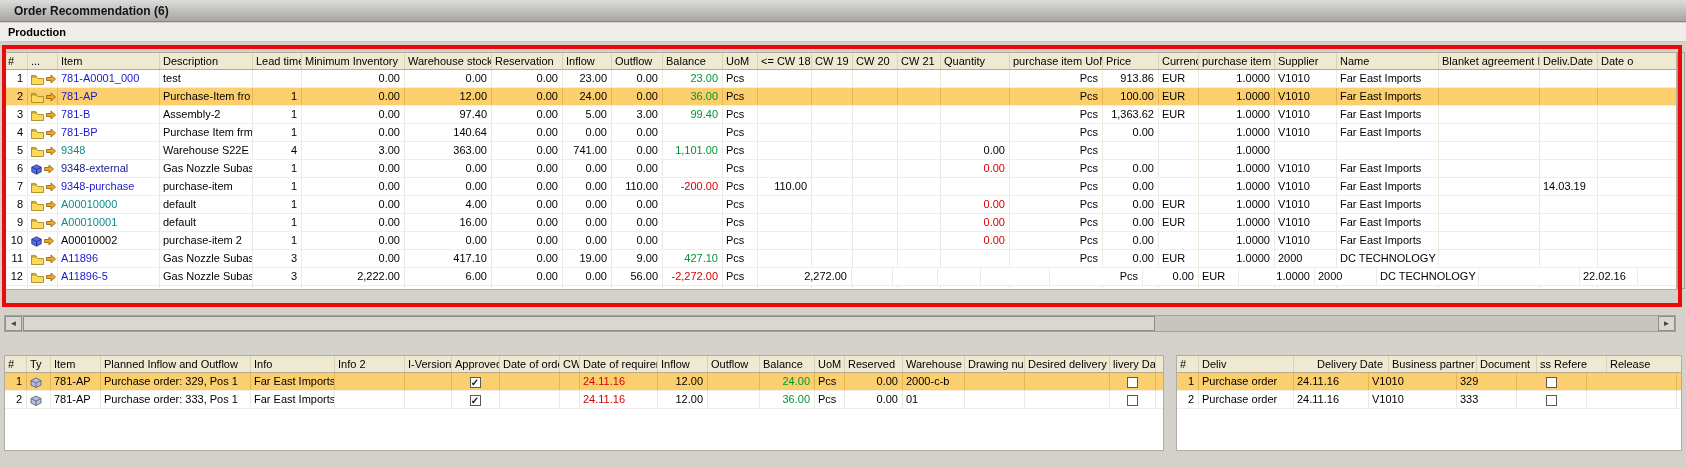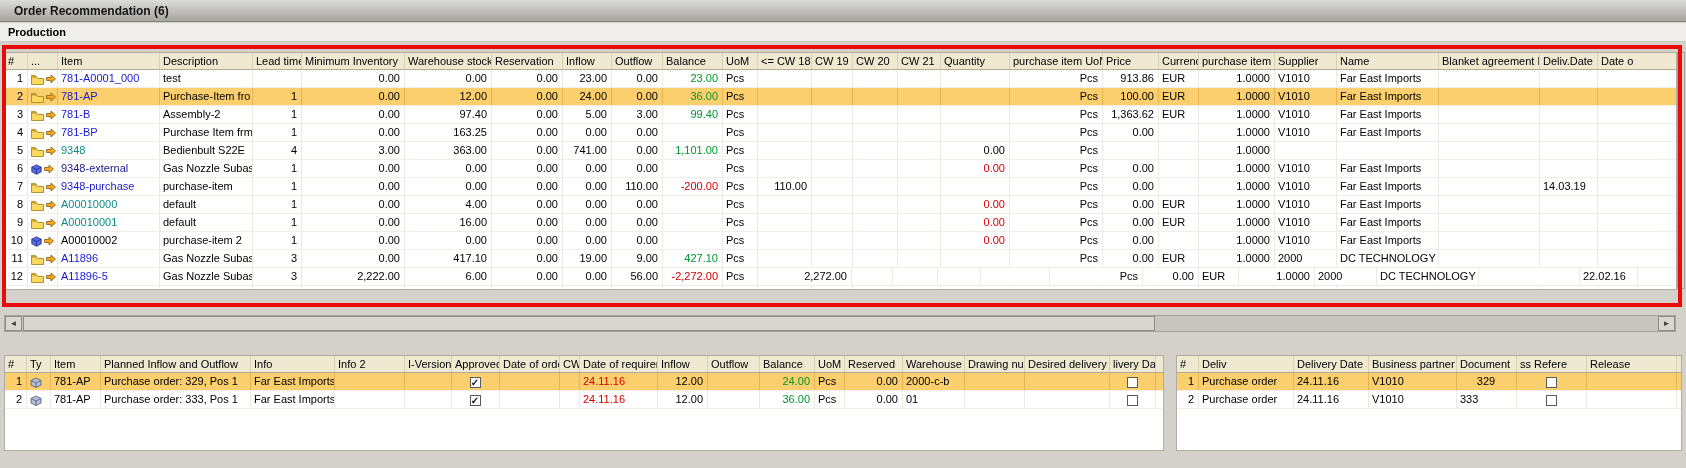--- a/index.html
+++ b/index.html
@@ -240,21 +240,21 @@
         <span class="icon">
           <svg width="10" height="10" viewBox="0 0 10 10">
             <path d="M0.5 3.5 h4.5 v-2.5 l4.5 4 l-4.5 4 v-2.5 h-4.5 z" fill="#f5a623" stroke="#8a5a00" stroke-width="0.8"></path>
           </svg>
         </span>
       </div>
       <div class="cell" style="width: 102px; color: rgb(25, 25, 207);">781-BP</div>
       <div class="cell" style="width: 93px;">Purchase Item frm</div>
       <div class="cell r" style="width: 49px;">1</div>
       <div class="cell r" style="width: 103px;">0.00</div>
-      <div class="cell r" style="width: 87px;">163.25</div>
+      <div class="cell r" style="width: 87px;">140.64</div>
       <div class="cell r" style="width: 71px;">0.00</div>
       <div class="cell r" style="width: 49px;">0.00</div>
       <div class="cell r" style="width: 51px;">0.00</div>
       <div class="cell r" style="width: 60px;"></div>
       <div class="cell" style="width: 35px;">Pcs</div>
       <div class="cell r" style="width: 54px;"></div>
       <div class="cell r" style="width: 41px;"></div>
       <div class="cell r" style="width: 45px;"></div>
       <div class="cell r" style="width: 43px;"></div>
       <div class="cell r" style="width: 69px;"></div>
@@ -277,21 +277,21 @@
             <path d="M0.5 3 h5 l1 1.5 h6 v6 h-12 z" fill="#fcd95c" stroke="#a98a1f" stroke-width="0.9"></path>
           </svg>
         </span>
         <span class="icon">
           <svg width="10" height="10" viewBox="0 0 10 10">
             <path d="M0.5 3.5 h4.5 v-2.5 l4.5 4 l-4.5 4 v-2.5 h-4.5 z" fill="#f5a623" stroke="#8a5a00" stroke-width="0.8"></path>
           </svg>
         </span>
       </div>
       <div class="cell" style="width: 102px; color: rgb(14, 140, 140);">9348</div>
-      <div class="cell" style="width: 93px;">Bedienbult S22E</div>
+      <div class="cell" style="width: 93px;">Warehouse S22E</div>
       <div class="cell r" style="width: 49px;">4</div>
       <div class="cell r" style="width: 103px;">3.00</div>
       <div class="cell r" style="width: 87px;">363.00</div>
       <div class="cell r" style="width: 71px;">0.00</div>
       <div class="cell r" style="width: 49px;">741.00</div>
       <div class="cell r" style="width: 51px;">0.00</div>
       <div class="cell r" style="width: 60px; color: rgb(0, 150, 44);">1,101.00</div>
       <div class="cell" style="width: 35px;">Pcs</div>
       <div class="cell r" style="width: 54px;"></div>
       <div class="cell r" style="width: 41px;"></div>
@@ -723,32 +723,32 @@
       <div class="cell cbcell" style="width: 46px;">
         <span class="cb"></span>
       </div>
     </div>
   </div>
 
 <div id="br-grid" class="grid" style="left:1176px;top:355px;width:506px;height:96px;">
     <div class="grid-header">
       <div class="hcell" style="width: 22px;">#</div>
       <div class="hcell" style="width: 95px;">Deliv</div>
-      <div class="hcell" style="width: 75px;">Delivery Date</div>
+      <div class="hcell" style="width: 75px; margin-left: 20px;">Delivery Date</div>
       <div class="hcell" style="width: 88px;">Business partner</div>
       <div class="hcell" style="width: 60px;">Document</div>
       <div class="hcell" style="width: 70px;">ss Refere</div>
       <div class="hcell" style="width: 90px;">Release</div>
     </div>
     <div class="grid-row selected">
       <div class="cell r" style="width: 22px;">1</div>
       <div class="cell" style="width: 95px;">Purchase order</div>
       <div class="cell" style="width: 75px;">24.11.16</div>
       <div class="cell" style="width: 88px;">V1010</div>
-      <div class="cell" style="width: 60px; text-align: center;">329</div>
+      <div class="cell" style="width: 60px;">329</div>
       <div class="cell cbcell" style="width: 70px;">
         <span class="cb"></span>
       </div>
       <div class="cell" style="width: 90px;"></div>
     </div>
     <div class="grid-row">
       <div class="cell r" style="width: 22px;">2</div>
       <div class="cell" style="width: 95px;">Purchase order</div>
       <div class="cell" style="width: 75px;">24.11.16</div>
       <div class="cell" style="width: 88px;">V1010</div>

